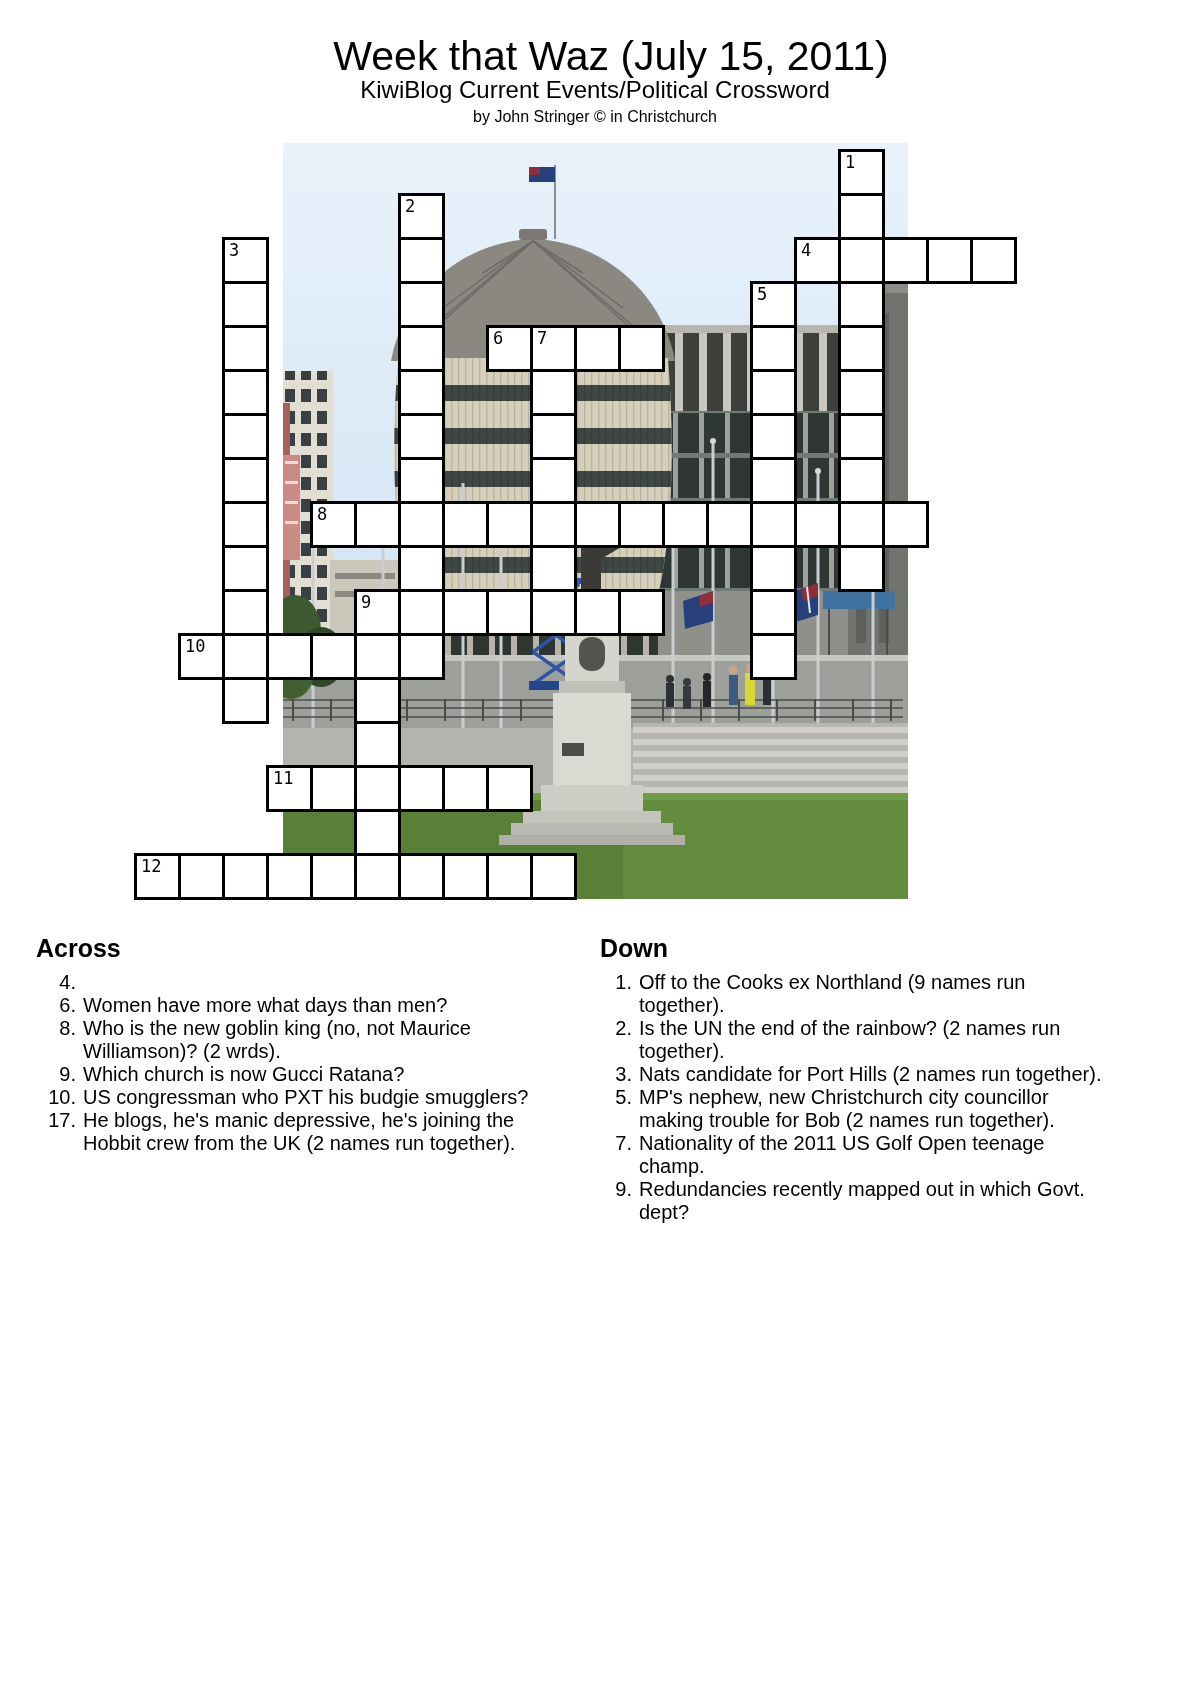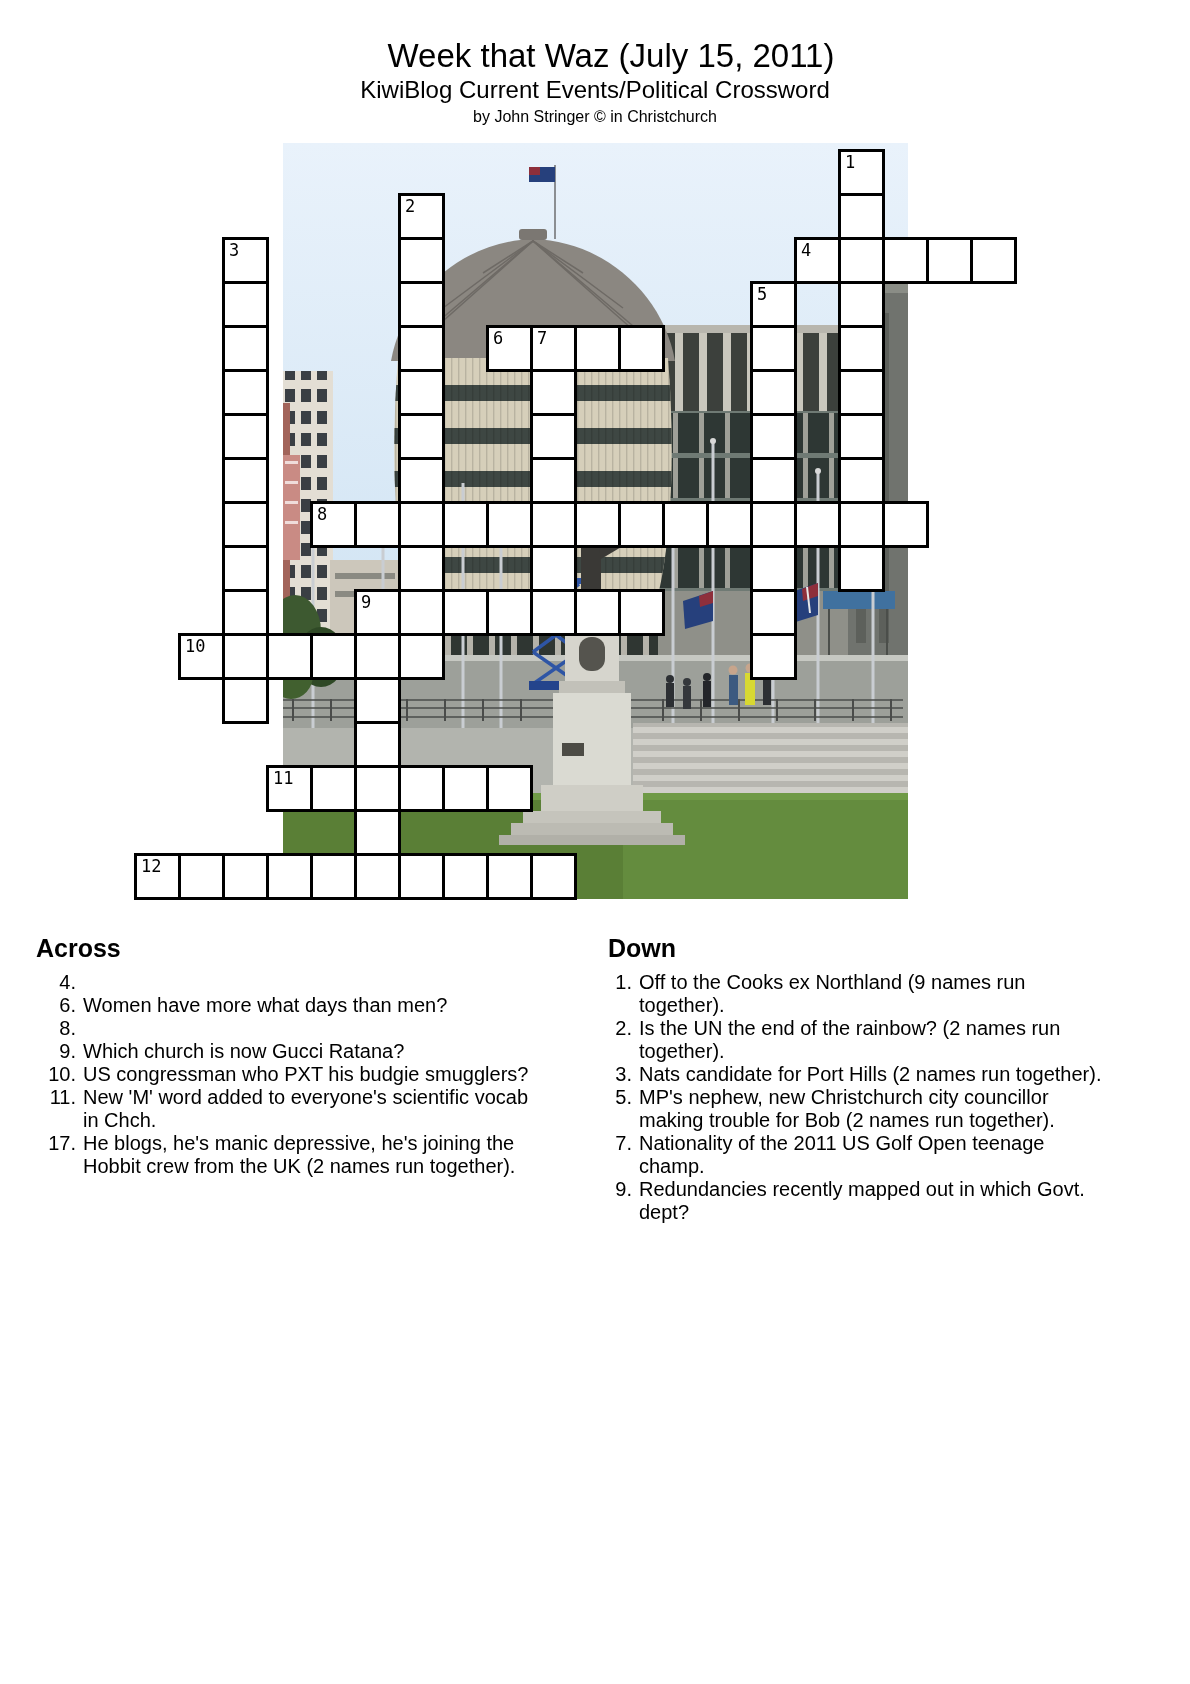--- a/index.html
+++ b/index.html
@@ -1,32 +1,32 @@
 <!DOCTYPE html>
 <html><head>
 <meta charset="utf-8">
 <style>
   html,body{margin:0;padding:0;}
   #page{position:relative;width:1190px;height:1684px;background:#ffffff;overflow:hidden;
         font-family:"Liberation Sans",sans-serif;color:#000;}
   .header{position:absolute;top:36px;left:0;width:1190px;text-align:center;}
-  .title{font-size:33px;line-height:40px;font-weight:400;padding-left:32px;}
+  .title{font-size:41px;line-height:40px;font-weight:400;padding-left:32px;}
   .subtitle{font-size:24px;line-height:27px;font-weight:400;}
   .byline{font-size:16px;line-height:27px;font-weight:400;}
   #photo-wrap{position:absolute;left:283px;top:143px;width:625px;height:756px;z-index:1;}
   #grid-layer{position:absolute;left:0;top:0;width:1190px;height:1684px;z-index:5;}
   .cell{position:absolute;width:47px;height:47px;box-sizing:border-box;background:#fff;
         border:3px solid #000;}
   .cellnum{position:absolute;top:1px;left:4px;font-family:"DejaVu Sans Mono",monospace;
         font-size:17px;line-height:19px;color:#000;}
   .clue-col{position:absolute;z-index:4;}
   #across-col{left:36px;top:934px;width:500px;}
   #down-col{left:600px;top:934px;width:512px;}
   .clue-heading{font-size:25px;line-height:28px;font-weight:bold;margin:0 0 9px 0;}
-  #down-col .clue-heading{margin-left:8px;}
+  #down-col .clue-heading{margin-left:0;}
   .clue{display:flex;font-size:20px;line-height:23px;}
   .clue-num{flex:none;text-align:right;}
   #across-col .clue-num{width:40px;}
   #down-col .clue-num{width:32px;}
   .clue-text{margin-left:7px;}
   #across-col .clue-text{width:450px;}
   #down-col .clue-text{width:465px;}
 </style>
 </head>
 <body>
@@ -363,32 +363,29 @@
     <div id="across-list">
         <div class="clue">
           <span class="clue-num">4.</span>
         </div>
         <div class="clue">
           <span class="clue-num">6.</span>
           <div class="clue-text">Women have more what days than men?</div>
         </div>
         <div class="clue">
           <span class="clue-num">8.</span>
+          <div class="clue-text">Who is the new goblin king (no, not Maurice Williamson)? (2 wrds).</div>
         </div>
         <div class="clue">
           <span class="clue-num">9.</span>
           <div class="clue-text">Which church is now Gucci Ratana?</div>
         </div>
         <div class="clue">
           <span class="clue-num">10.</span>
           <div class="clue-text">US congressman who PXT his budgie smugglers?</div>
-        </div>
-        <div class="clue">
-          <span class="clue-num">11.</span>
-          <div class="clue-text">New 'M' word added to everyone's scientific vocab in Chch.</div>
         </div>
         <div class="clue">
           <span class="clue-num">17.</span>
           <div class="clue-text">He blogs, he's manic depressive, he's joining the Hobbit crew from the UK (2 names run together).</div>
         </div>
       </div>
   </div>
 
   <div id="down-col" class="clue-col">
     <h2 class="clue-heading">Down</h2>

